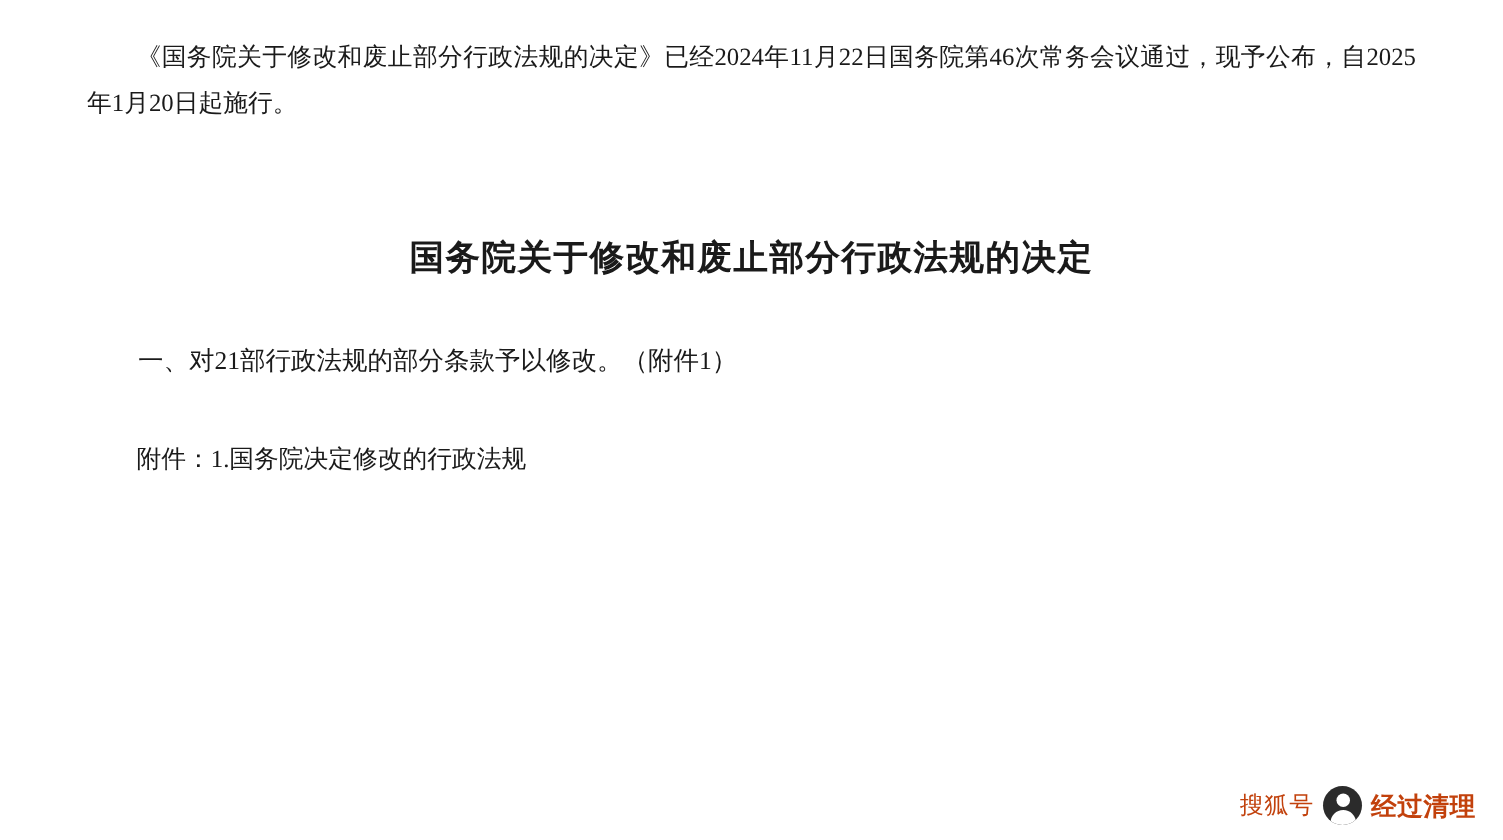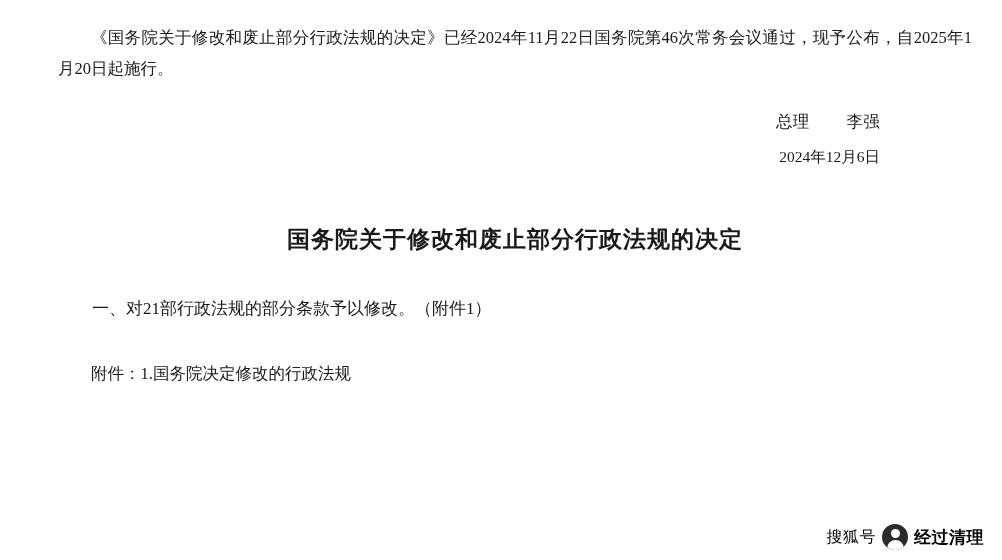--- a/index.html
+++ b/index.html
@@ -12,21 +12,21 @@
     background: #ffffff;
     font-family: "Liberation Serif", "DejaVu Serif", serif;
     color: #1a1a1a;
     overflow: hidden;
   }
   .page {
     position: relative;
     width: 1002px;
     height: 560px;
     box-sizing: border-box;
-    padding: 22px 30px 0 58px;
+    padding: 22px 58px 0 58px;
   }
   .para {
     font-size: 16.5px;
     line-height: 31px;
     text-align: justify;
     text-justify: inter-ideograph;
     margin: 0;
   }
   .indent {
     text-indent: 2em;
@@ -50,21 +50,21 @@
     line-height: 31px;
     padding-right: 0px;
     text-align: right;
     margin-top: 4px;
   }
   .doc-title {
     text-align: center;
     font-size: 23px;
     font-weight: bold;
     letter-spacing: 1px;
-    margin-top: 52px;
+    margin-top: 72px;
     margin-bottom: 0;
     font-family: "Liberation Serif", "DejaVu Serif", serif;
   }
   .body-block {
     margin-top: 38px;
   }
   .list-item {
     font-size: 17px;
     line-height: 31px;
     text-indent: 2em;
@@ -80,21 +80,21 @@
   .attach-line.sub {
     text-indent: 3.4em;
   }
   .watermark {
     position: absolute;
     right: 18px;
     bottom: 10px;
     display: flex;
     align-items: center;
     gap: 6px;
-    color: #000000;
+    color: #c2410c;
     font-family: Liberation Sans, sans-serif;
   }
   .watermark .wm-prefix {
     font-size: 16px;
     letter-spacing: 0.5px;
   }
   .watermark .wm-avatar {
     width: 26px;
     height: 26px;
     border-radius: 50%;
@@ -132,28 +132,20 @@
     letter-spacing: 0.5px;
   }
 </style>
 </head>
 <body>
 
 <div class="page">
 
   <p class="para indent">《国务院关于修改和废止部分行政法规的决定》已经2024年11月22日国务院第46次常务会议通过，现予公布，自2025年1月20日起施行。</p>
 
-  <div class="sig-block">
-    <div class="sig-line">
-      <span>总理</span>
-      <span class="gap"></span>
-      <span>李强</span>
-    </div>
-    <div class="sig-date">2024年12月6日</div>
-  </div>
 
   <h1 class="doc-title">国务院关于修改和废止部分行政法规的决定</h1>
 
   <div class="body-block">
     <div class="list-item">一、对21部行政法规的部分条款予以修改。（附件1）</div>
   </div>
 
   <div class="attach-block">
     <div class="attach-line">附件：1.国务院决定修改的行政法规</div>
   </div>

